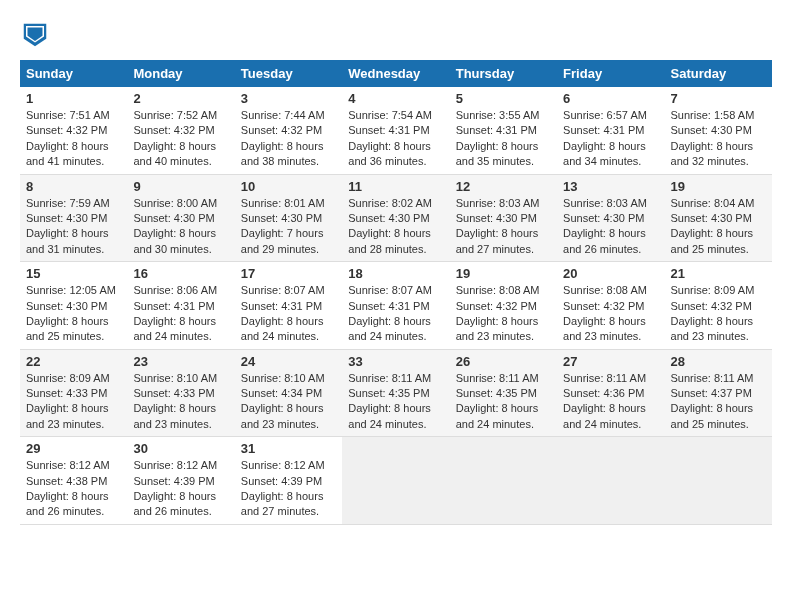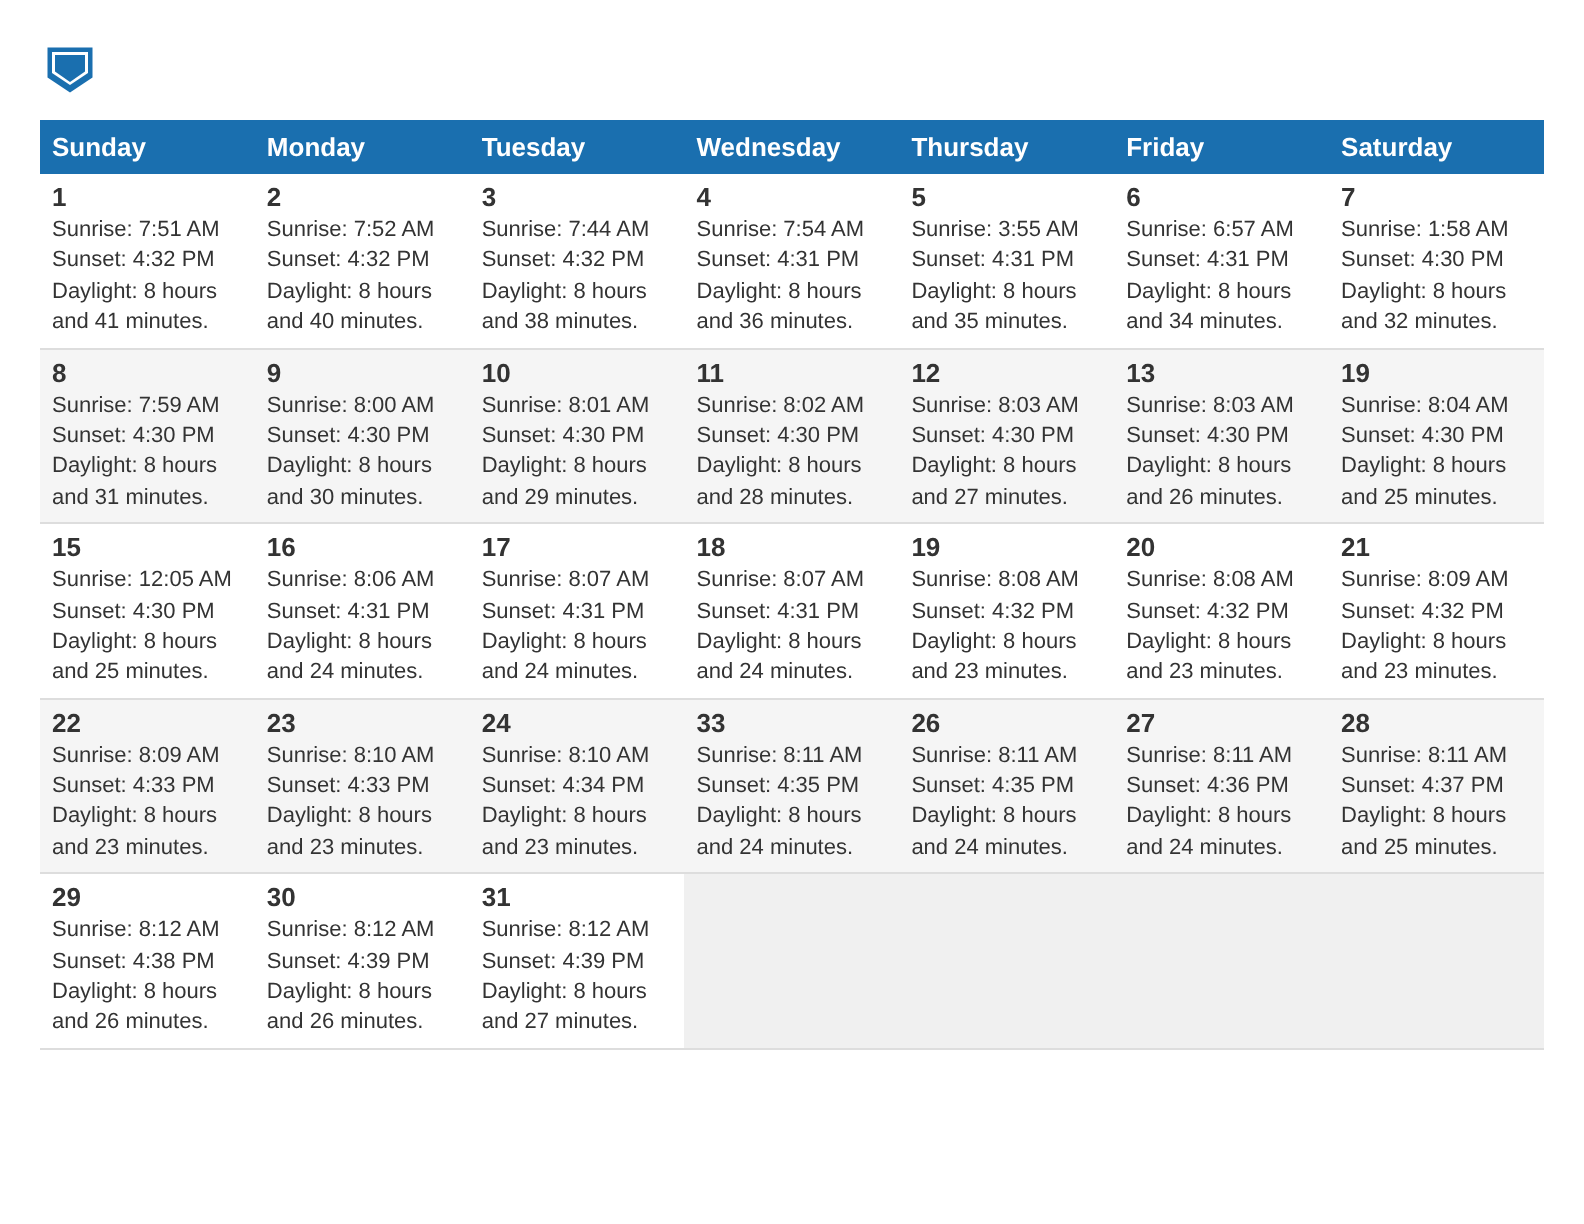--- a/index.html
+++ b/index.html
@@ -201,21 +201,21 @@
           <div>Sunrise: 8:00 AM</div>
           <div>Sunset: 4:30 PM</div>
           <div>Daylight: 8 hours and 30 minutes.</div>
         </div>
       </td>
         <td>
         <span class="day-num">10</span>
         <div class="day-detail">
           <div>Sunrise: 8:01 AM</div>
           <div>Sunset: 4:30 PM</div>
-          <div>Daylight: 8 hours and 29 minutes.</div>
+          <div>Daylight: 7 hours and 29 minutes.</div>
         </div>
       </td>
         <td>
         <span class="day-num">11</span>
         <div class="day-detail">
           <div>Sunrise: 8:02 AM</div>
           <div>Sunset: 4:30 PM</div>
           <div>Daylight: 8 hours and 28 minutes.</div>
         </div>
       </td>

